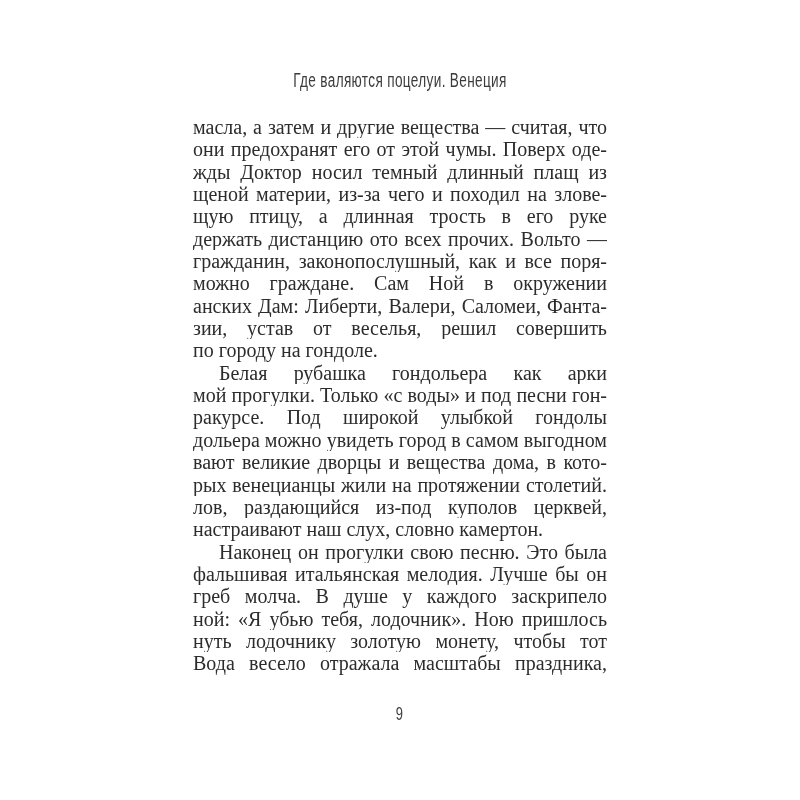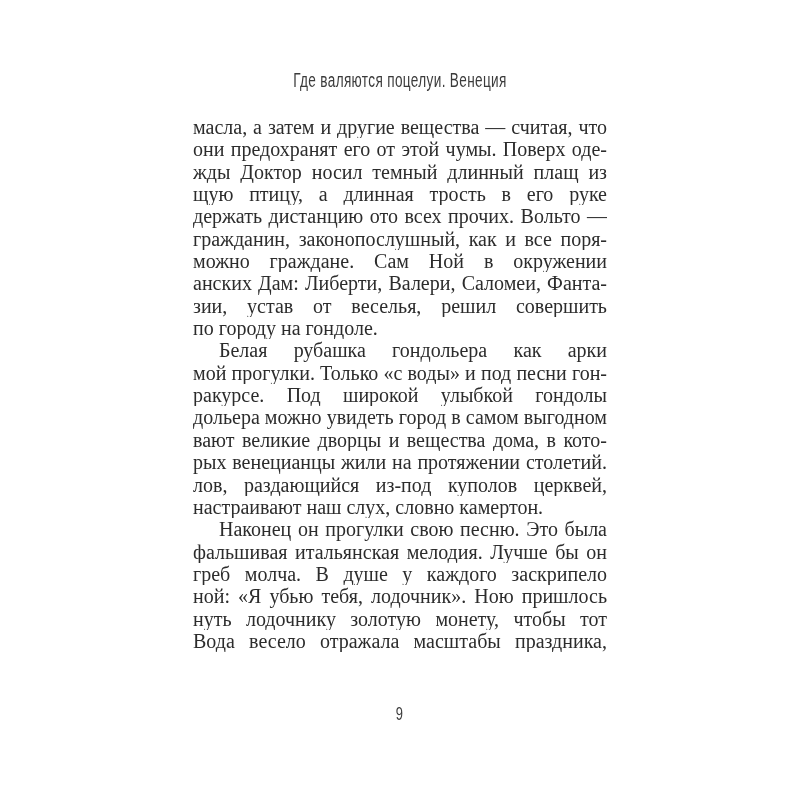--- a/index.html
+++ b/index.html
@@ -71,20 +71,21 @@
 
 <div class="book-page" style="background: rgb(255, 255, 255);">
   <div class="running-header" style="color: rgb(59, 59, 59);">
     <span class="condensed">Где валяются поцелуи. Венеция</span>
   </div>
 
   <div class="body-text" style="color: rgb(44, 44, 44);">
       <div class="line just">масла, а затем и другие вещества — считая, что</div>
       <div class="line just">они предохранят его от этой чумы. Поверх оде-</div>
       <div class="line just">жды Доктор носил темный длинный плащ из во-</div>
+      <div class="line just">щеной материи, из-за чего и походил на злове-</div>
       <div class="line just">щую птицу, а длинная трость в его руке позволяла</div>
       <div class="line just">держать дистанцию ото всех прочих. Вольто —</div>
       <div class="line just">гражданин, законопослушный, как и все поря-</div>
       <div class="line just">можно граждане. Сам Ной в окружении Венеци-</div>
       <div class="line just">анских Дам: Либерти, Валери, Саломеи, Фанта-</div>
       <div class="line just">зии, устав от веселья, решил совершить прогулку</div>
       <div class="line">по городу на гондоле.</div>
       <div class="line just indent">Белая рубашка гондольера как арки независи-</div>
       <div class="line just">мой прогулки. Только «с воды» и под песни гон-</div>
       <div class="line just">ракурсе. Под широкой улыбкой гондолы проплы-</div>

